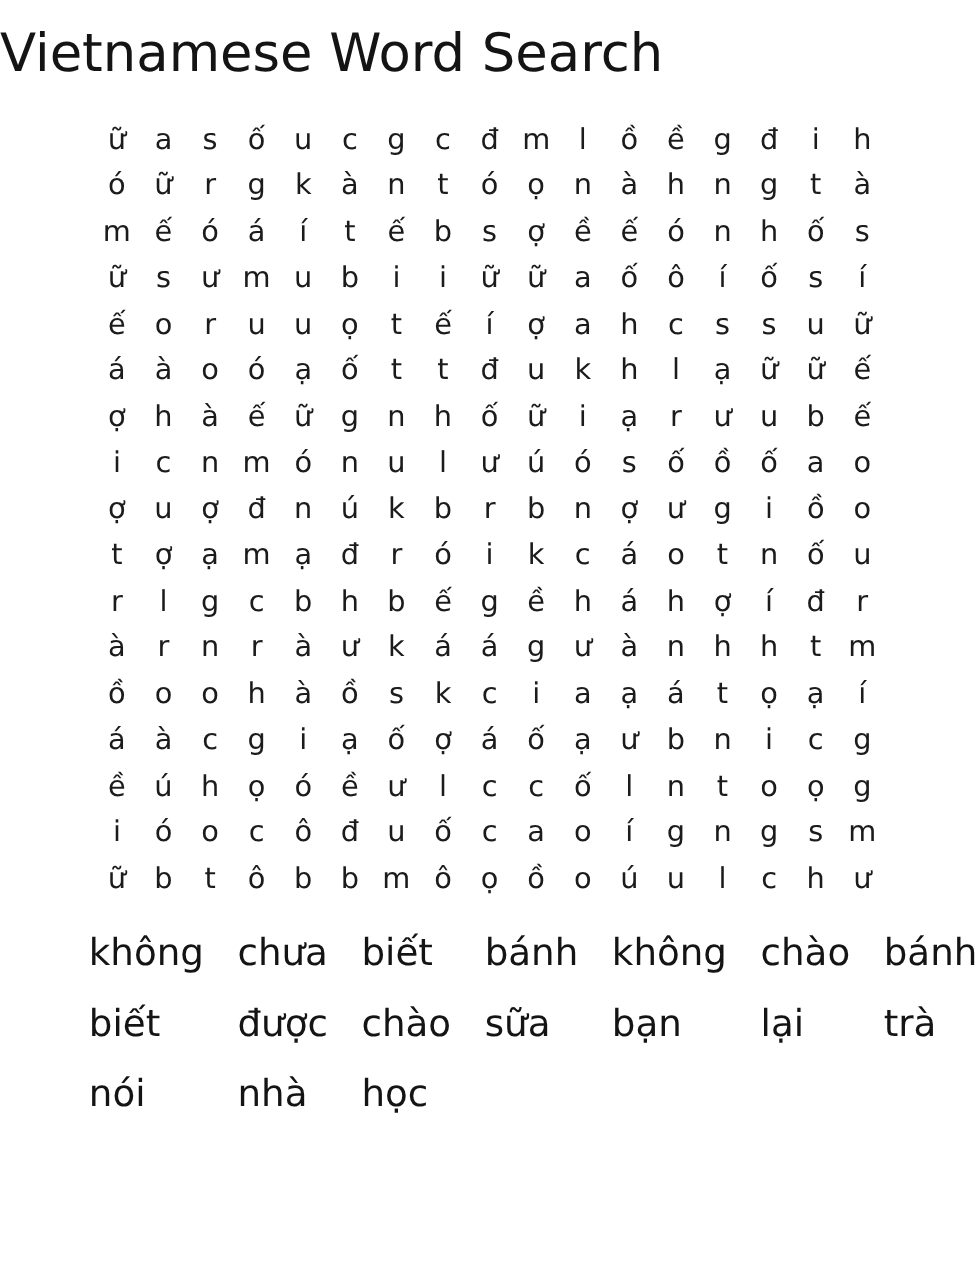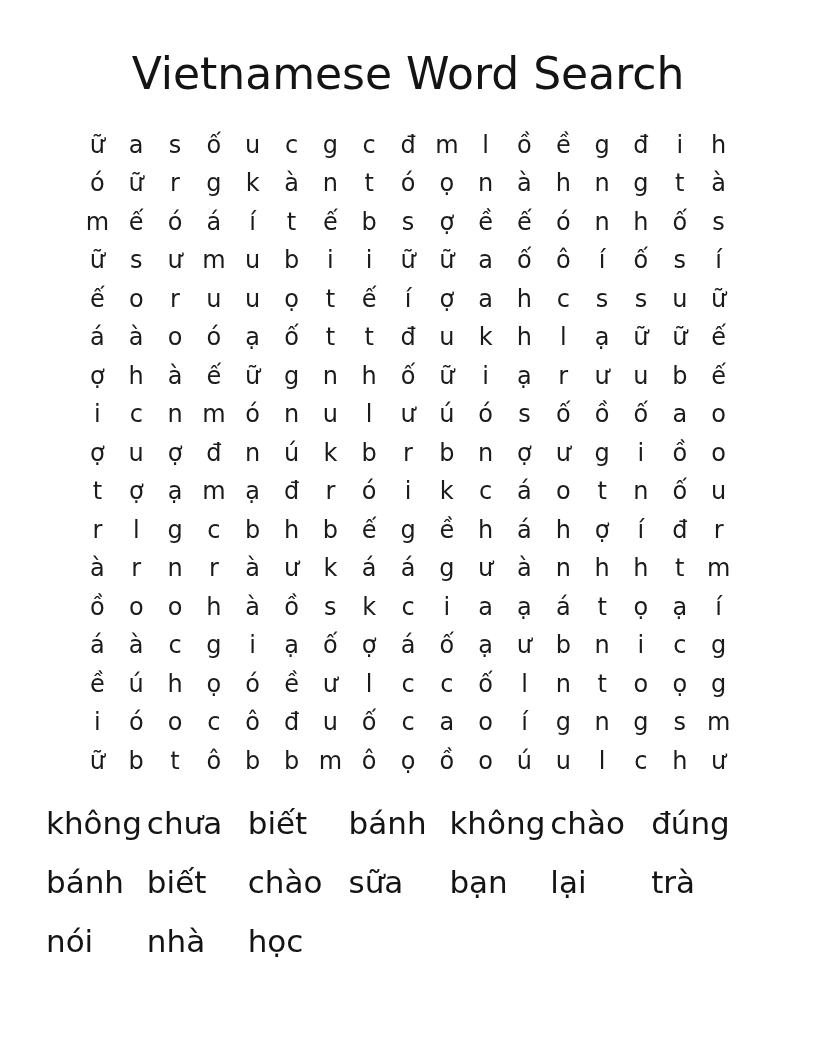--- a/index.html
+++ b/index.html
@@ -16,22 +16,22 @@
     overflow: hidden;
   }
   .page {
     width: 816px;
     height: 1056px;
     background: #ffffff;
     position: relative;
   }
   .title {
     margin: 0;
-    padding-top: 49px;
-    text-align: center;
+    padding-top: 20px;
+    text-align: left;
     font-size: 44px;
     font-weight: 500;
     line-height: 1.15;
     color: #141414;
     letter-spacing: 0px;
   }
   .letter-grid {
     display: grid;
     grid-template-columns: repeat(17, 1fr);
     width: 660px;
@@ -54,20 +54,21 @@
   }
   .word {
     height: 59px;
     display: flex;
     align-items: center;
     justify-content: flex-start;
     font-size: 31px;
     line-height: 1;
     color: #141414;
     white-space: nowrap;
+    margin-left: 28px;
   }
 </style>
 </head>
 <body>
 
 <div class="page">
   <h1 class="title">Vietnamese Word Search</h1>
   <div class="letter-grid">
       <span class="cell">ữ</span>
       <span class="cell">a</span>
@@ -359,23 +360,23 @@
       <span class="cell">h</span>
       <span class="cell">ư</span>
     </div>
   <div class="word-bank">
       <div class="word">không</div>
       <div class="word">chưa</div>
       <div class="word">biết</div>
       <div class="word">bánh</div>
       <div class="word">không</div>
       <div class="word">chào</div>
-      <div class="word">đúng</div>
       <div class="word">bánh</div>
       <div class="word">biết</div>
+      <div class="word">được</div>
       <div class="word">chào</div>
       <div class="word">sữa</div>
       <div class="word">bạn</div>
       <div class="word">lại</div>
       <div class="word">trà</div>
       <div class="word">nói</div>
       <div class="word">nhà</div>
       <div class="word">học</div>
     </div>
 </div>

